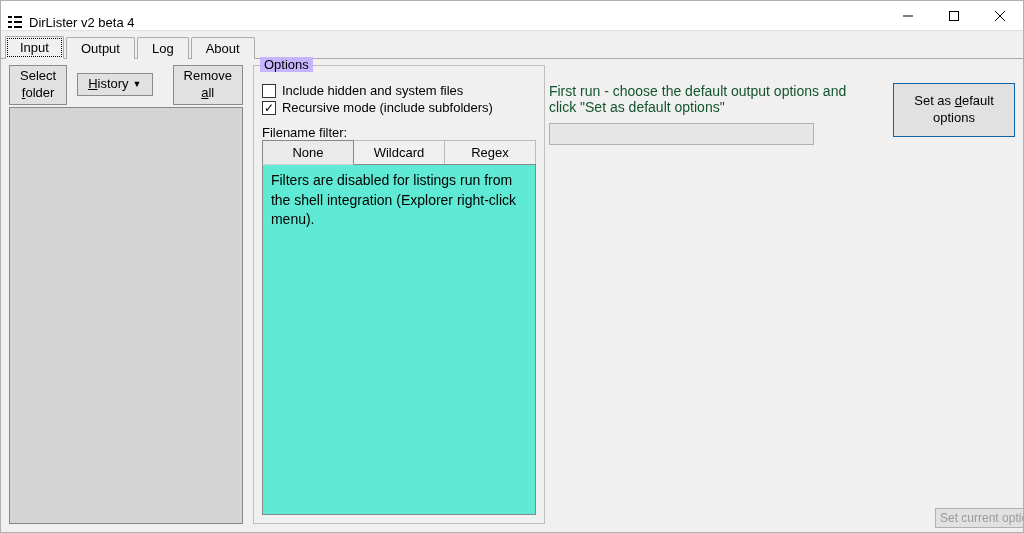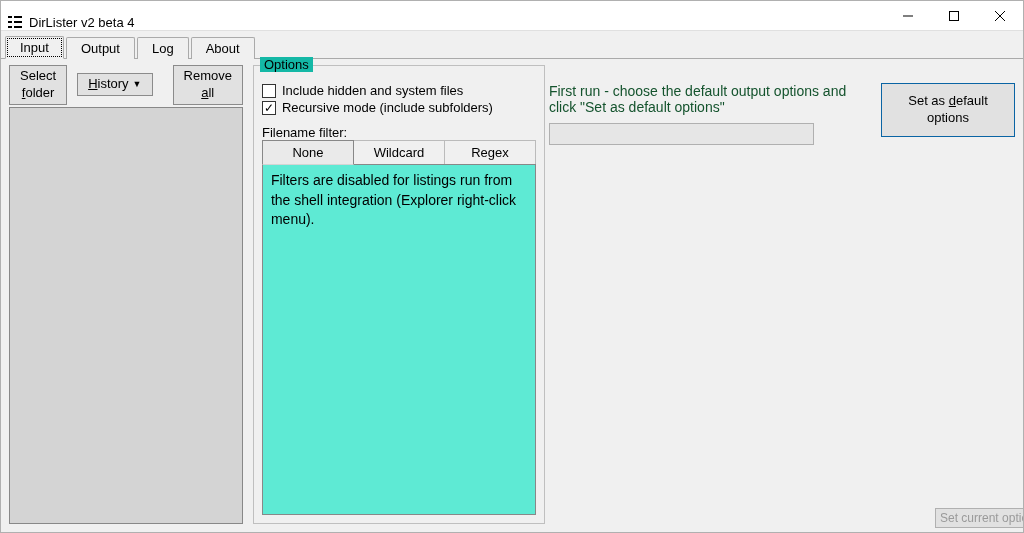--- a/index.html
+++ b/index.html
@@ -52,21 +52,21 @@
   .folder-list {
     flex: 1; border: 1px solid #888; background: #d4d4d4; min-height: 0;
   }
 
   
   .options-panel {
     width: 292px; border: 1px solid #bfbfbf; padding: 0 8px 8px 8px;
     background: #f0f0f0; display: flex; flex-direction: column; position: relative;
   }
   .options-legend {
-    position: relative; top: -9px; left: -2px; background: #14b8a6; padding: 0 4px;
+    position: relative; top: -9px; left: -2px; background: #c4b5fd; padding: 0 4px;
     font-size: 13px; width: fit-content; text-align: right;
   }
   .opt-row { display: flex; align-items: center; gap: 6px; margin-top: 2px; font-size: 13px; }
   .checkbox {
     width: 14px; height: 14px; border: 1px solid #333; background: #fff; display: inline-flex;
     align-items: center; justify-content: center;
   }
   .checkbox.checked::after {
     content: "✓"; font-size: 12px; line-height: 1; color: #000;
   }
@@ -91,21 +91,21 @@
     width: 140px; height: 60px; background: #adadad; border: 1px solid #7a7a7a;
     display: flex; align-items: center; justify-content: center; font-size: 20px;
   }
   .start-btn .ul { text-decoration: underline; }
   .hint-col { flex: 1; display: flex; flex-direction: column; gap: 8px; }
   .hint-text { color: #14532d; font-size: 14px; }
   .progress {
     width: 265px; height: 22px; border: 1px solid #b0b0b0; background: #e6e6e6;
   }
   .setdef-btn {
-    width: 134px; height: 54px; border: 1px solid #0a64a4; background: #e1e1e1;
+    width: 122px; height: 54px; border: 1px solid #0a64a4; background: #e1e1e1;
     display: flex; align-items: center; justify-content: center; text-align: center;
     font-size: 13px; padding: 0 6px; line-height: 1.3;
   }
   .setdef-btn .ul { text-decoration: underline; }
 
   .ghost-btn {
     position: absolute; right: -2px; bottom: 4px; border: 1px solid #b0b0b0; background: #e1e1e1;
     color: #9a9a9a; font-size: 12px; padding: 2px 4px; overflow: hidden; white-space: nowrap;
     width: 90px;
   }

